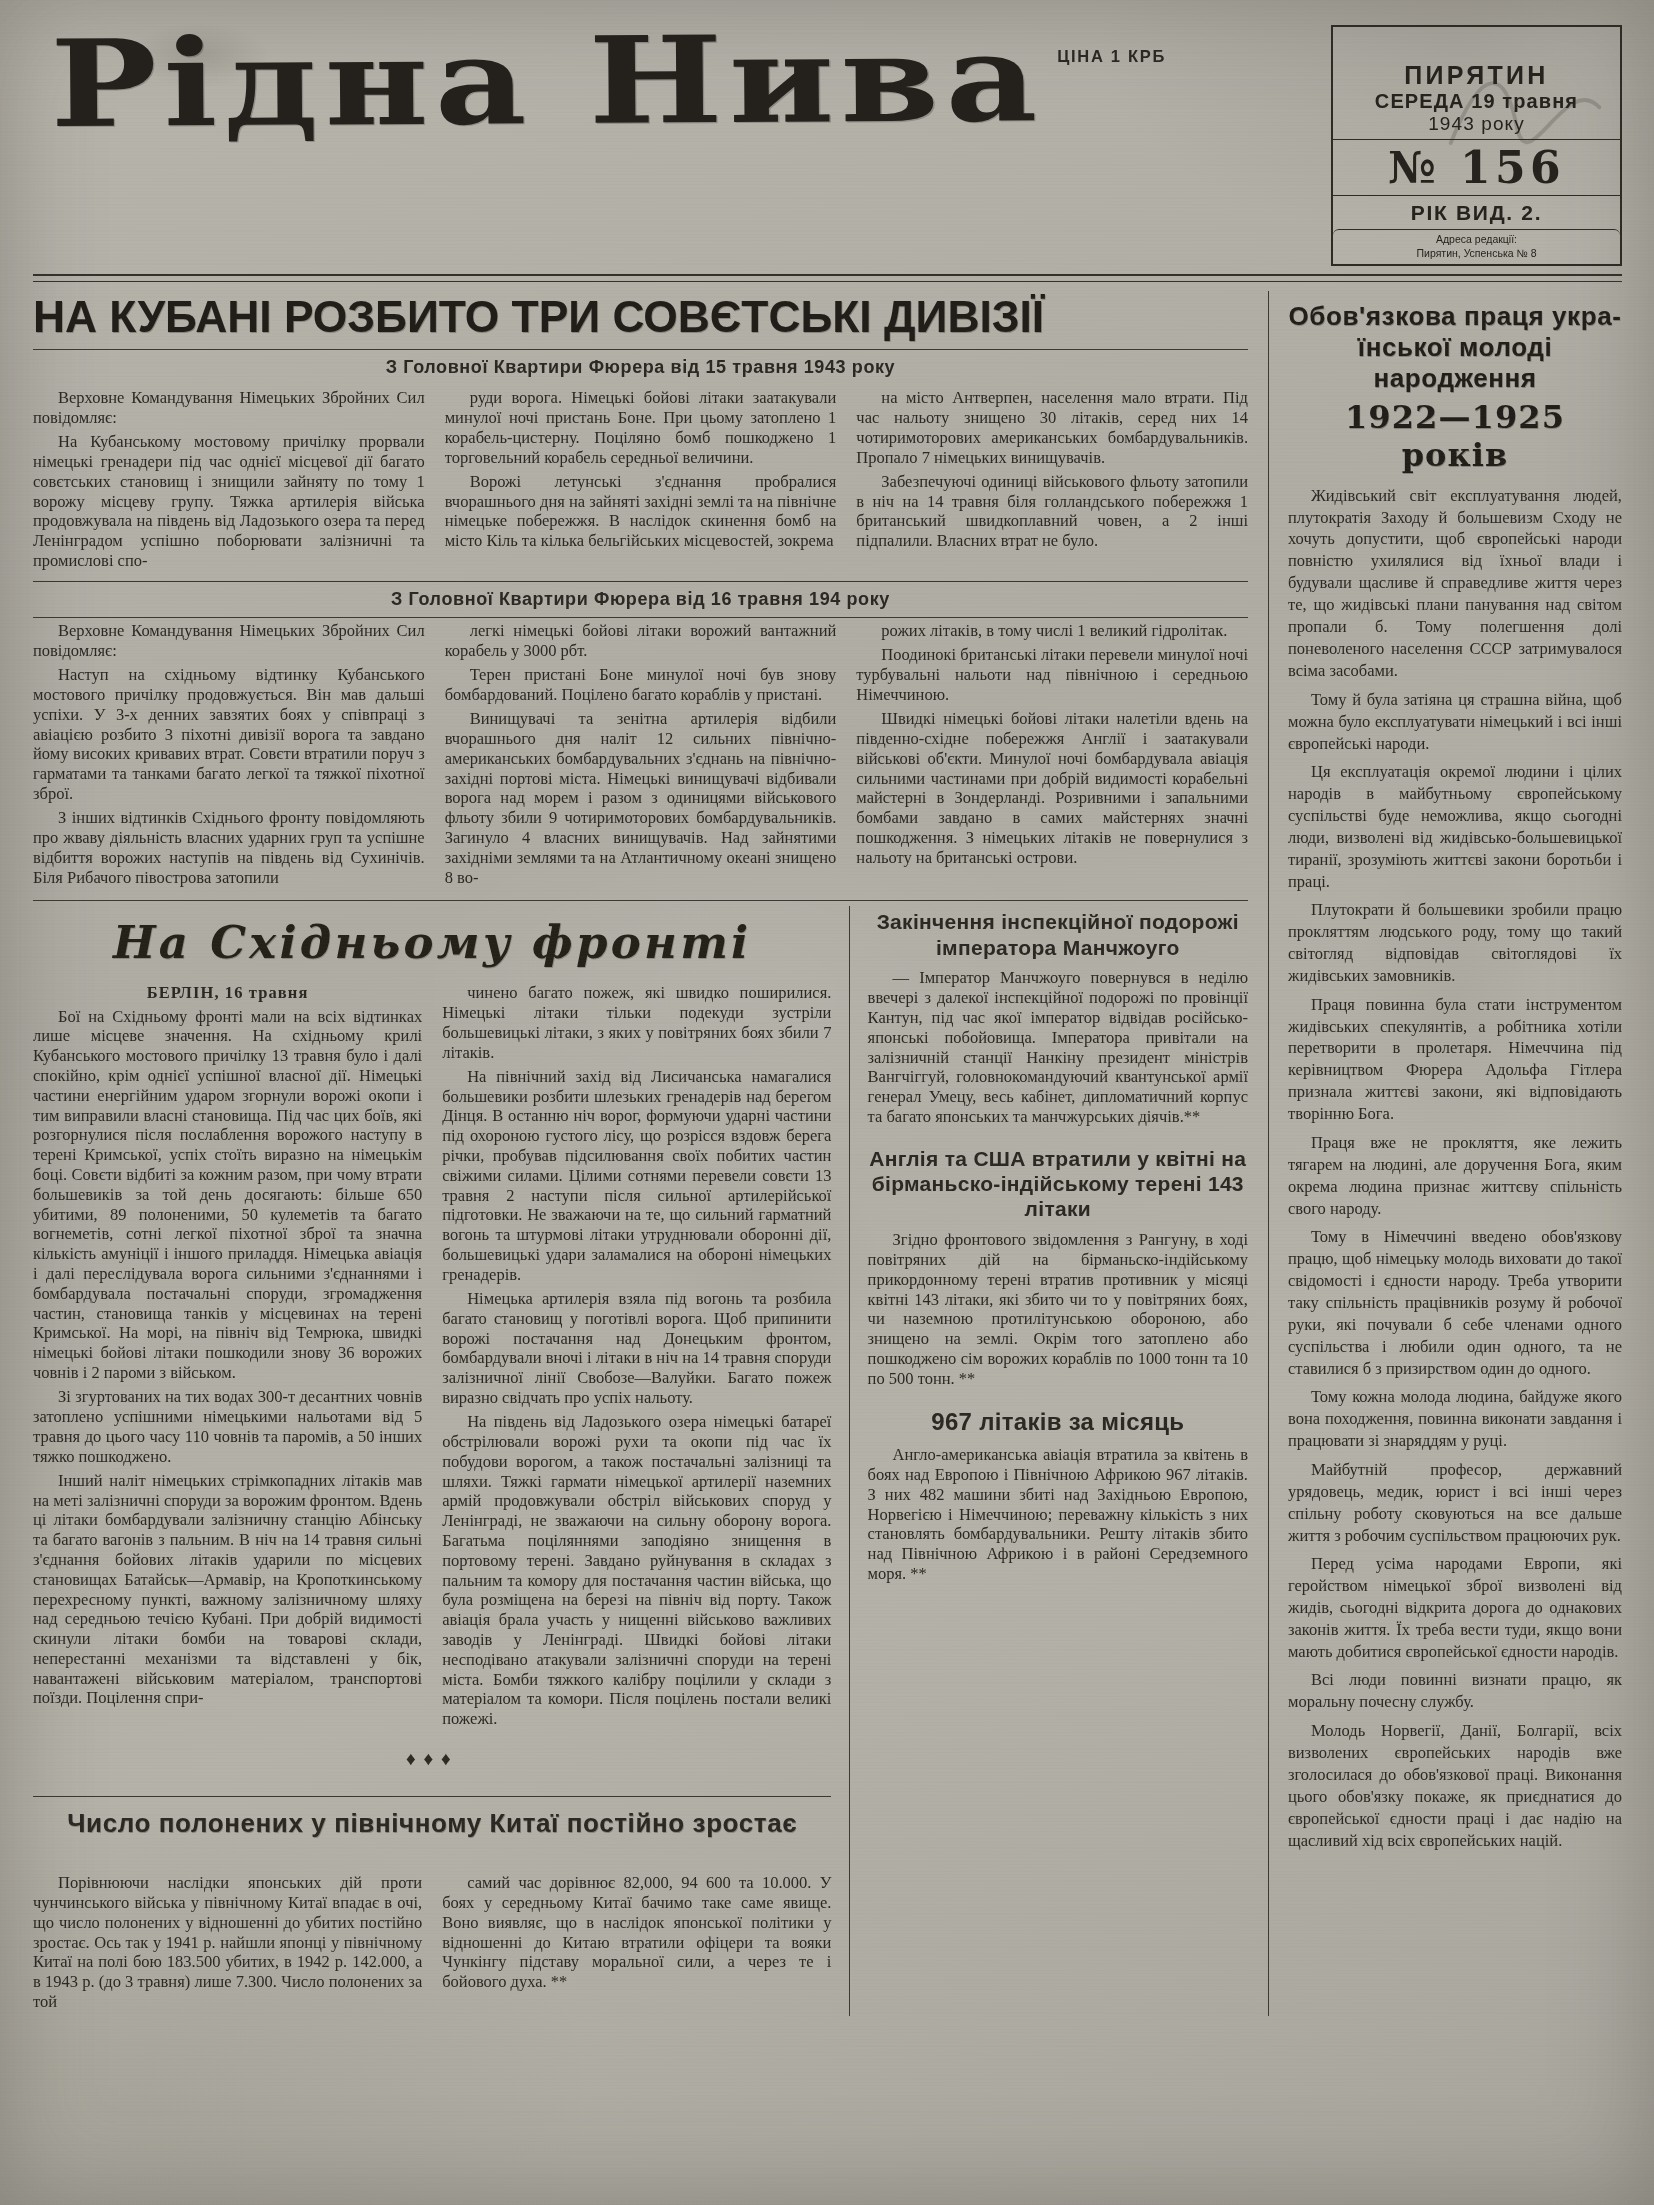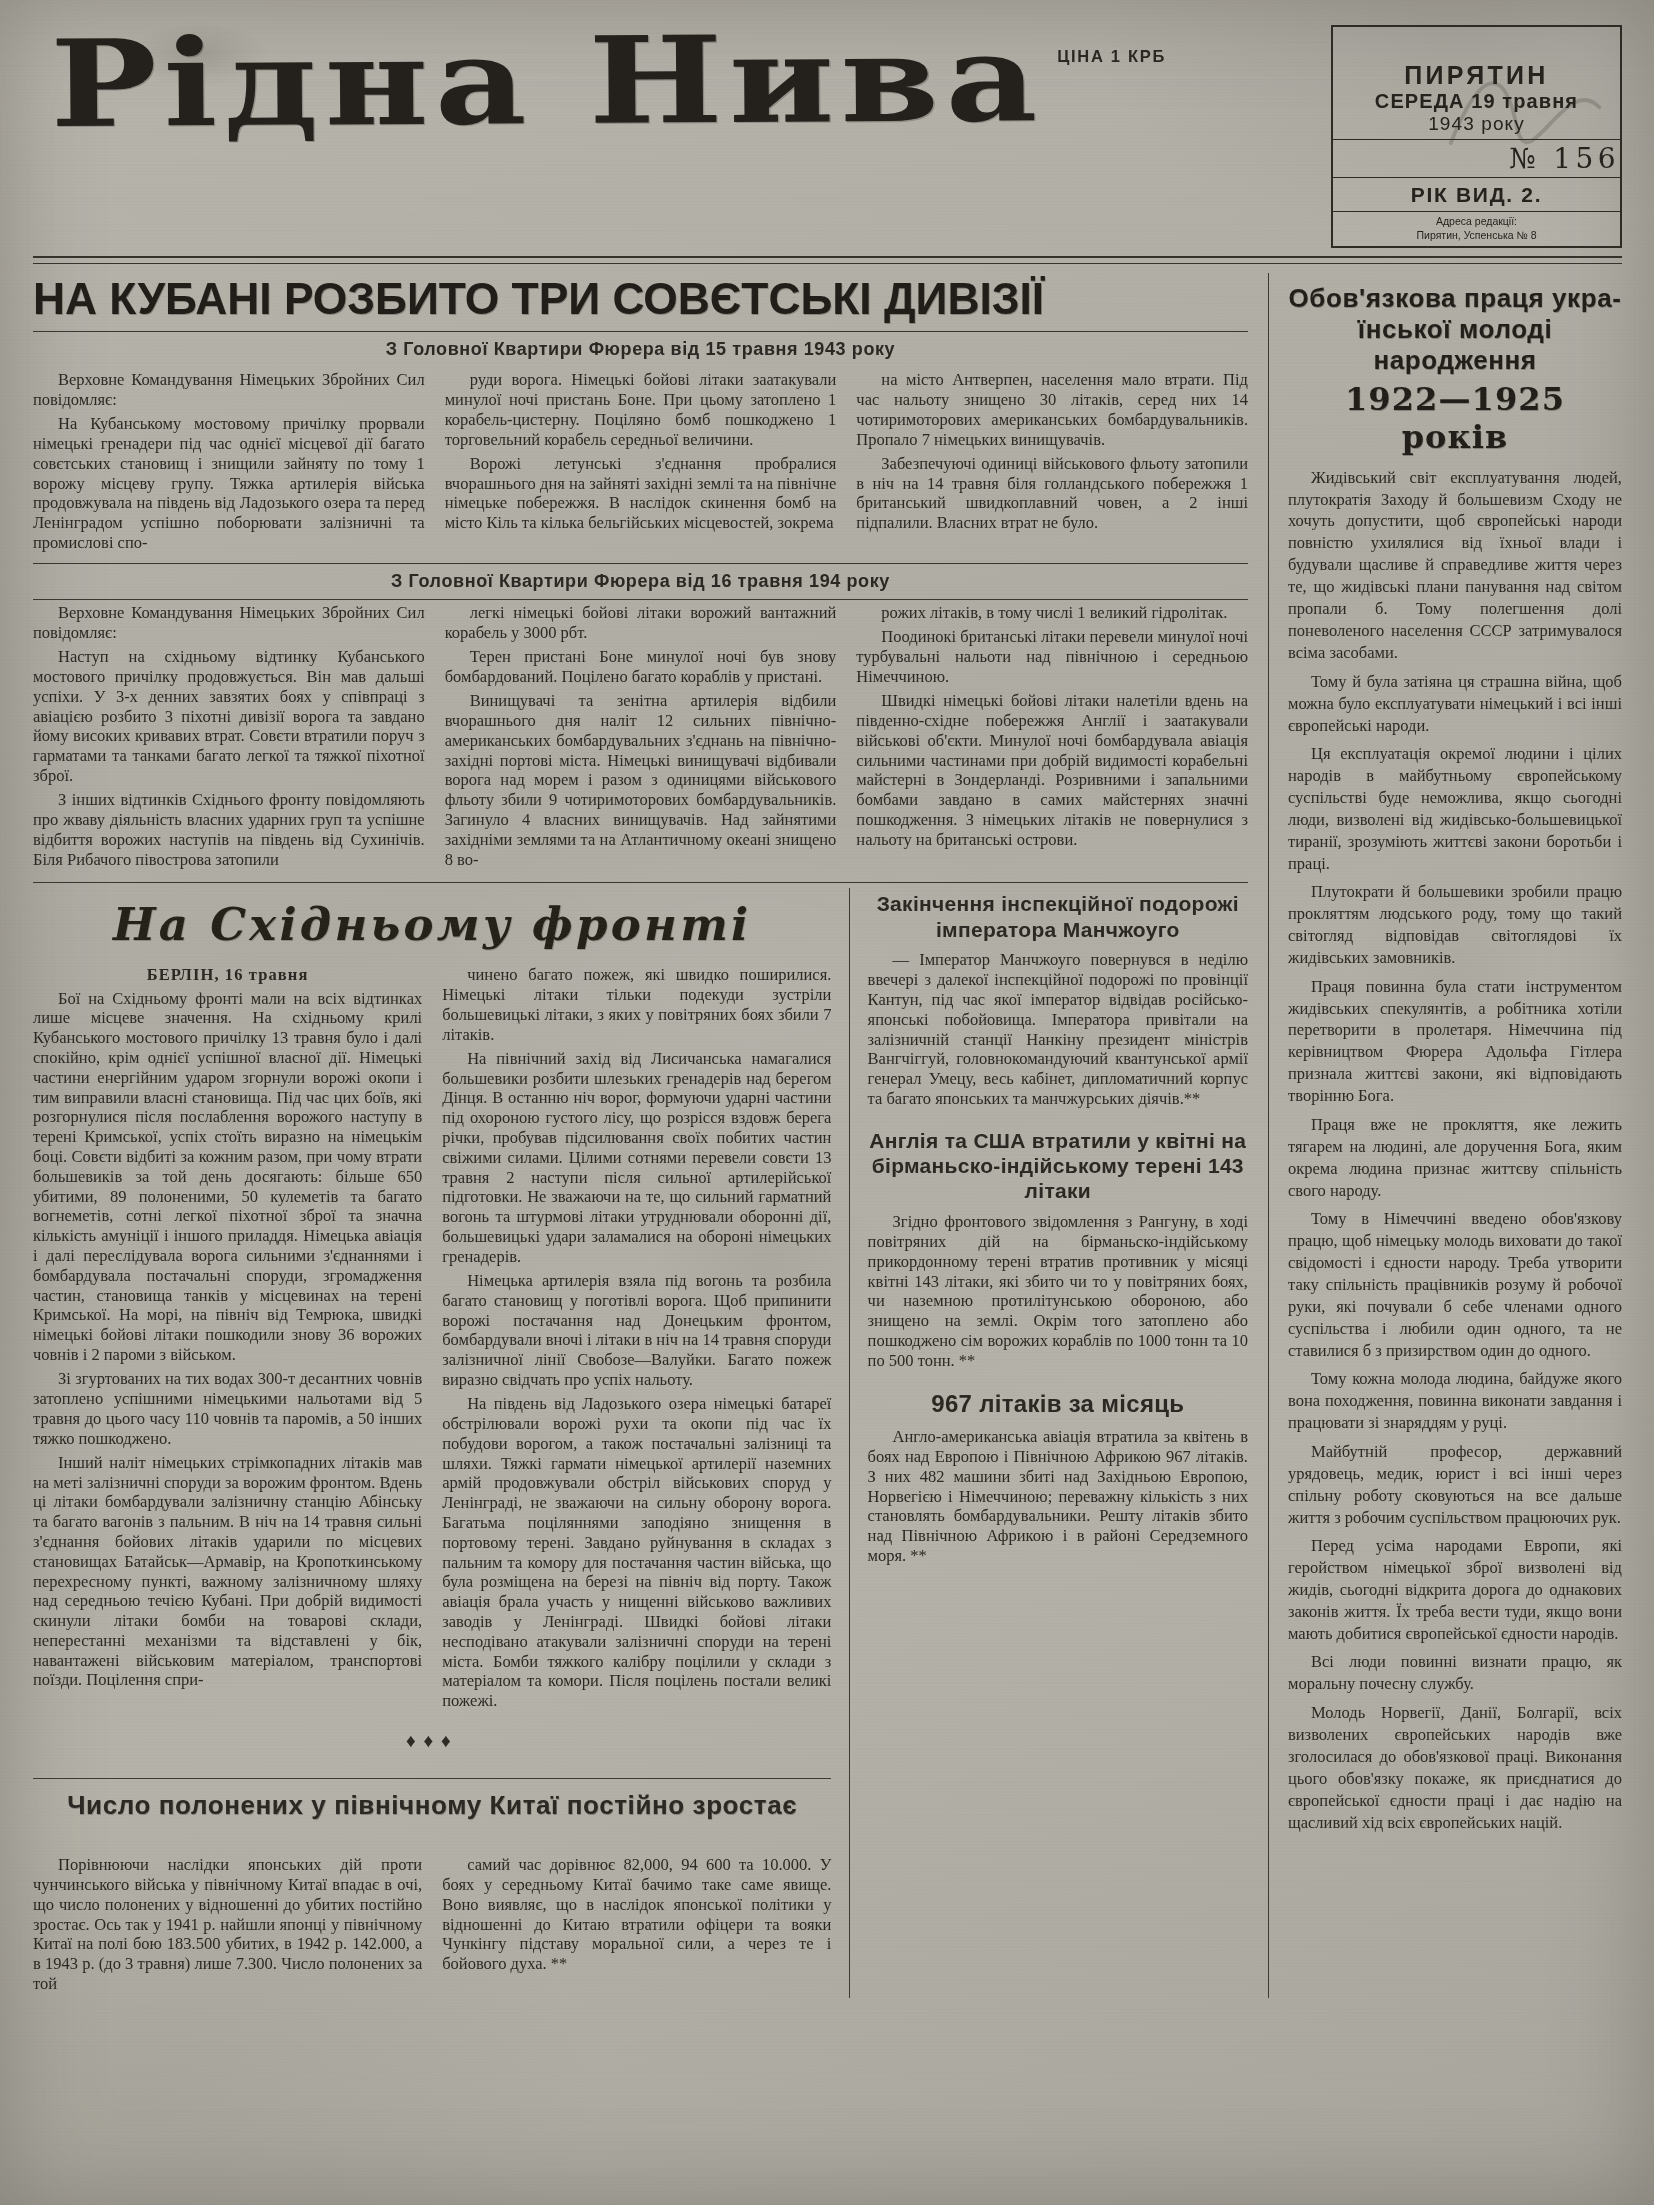--- a/index.html
+++ b/index.html
@@ -28,24 +28,24 @@
     transform-origin:left top;white-space:nowrap;text-shadow:1.1px 1.1px 0 rgba(40,36,30,.25);}
   .price{position:absolute;right:165px;top:22px;font-family:"Liberation Sans",sans-serif;
     font-weight:bold;font-size:16.5px;letter-spacing:1.7px;white-space:nowrap;}
   .subtitle{margin:7.7px 0 0 144px;font-family:"Liberation Sans",sans-serif;font-weight:bold;
     font-size:15px;letter-spacing:2.2px;line-height:1.25;color:#2e2b25;}
   .info-box{flex:0 0 287px;border:2.2px solid #2e2b25;text-align:center;
     font-family:"Liberation Sans",sans-serif;color:#26231e;background:rgba(255,255,250,.04);}
   .ib-city{font-size:25px;font-weight:bold;letter-spacing:3.3px;padding-top:5.5px;margin-top:28px;}
   .ib-date{font-size:20px;font-weight:bold;letter-spacing:1.1px;}
   .ib-year{font-size:19px;padding-bottom:4.4px;letter-spacing:1.1px;}
-  .ib-issue{border-top:1.7px solid #2e2b25;font-family:"DejaVu Serif",serif;font-weight:normal;
-    font-size:28px;padding:2.2px 0;letter-spacing:4.4px;text-align:right;}
+  .ib-issue{border-top:1.7px solid #2e2b25;font-family:"DejaVu Serif",serif;font-weight:bold;
+    font-size:44px;padding:2.2px 0;letter-spacing:4.4px;}
   .ib-edition{border-top:1.7px solid #2e2b25;font-size:21px;font-weight:bold;letter-spacing:1.7px;padding:4.4px 0;}
-  .ib-addr{border-top:1.1px solid #2e2b25;font-size:10.5px;padding:3.3px 2.2px;line-height:1.3;}
+  .ib-addr{border-top:1.1px solid #2e2b25;font-size:10.5px;padding:3.3px 2.2px;line-height:1.3;border-radius:6px;}
 
   .rule-double{margin-top:7.7px;height:5.5px;border-top:2.2px solid #34312b;border-bottom:1.1px solid #34312b;}
 
   
   .main{display:flex;margin-top:8.8px;}
   .main-left{width:1235px;padding-right:20px;box-sizing:border-box;}
   .main-right{flex:1;border-left:1.7px solid #3c3933;padding-left:19px;min-width:0;}
 
   .lead-headline{font-family:"Liberation Sans",sans-serif;font-weight:bold;font-size:45px;
     line-height:1.04;color:#211e19;margin:3.3px 0 7.7px;letter-spacing:0px;

